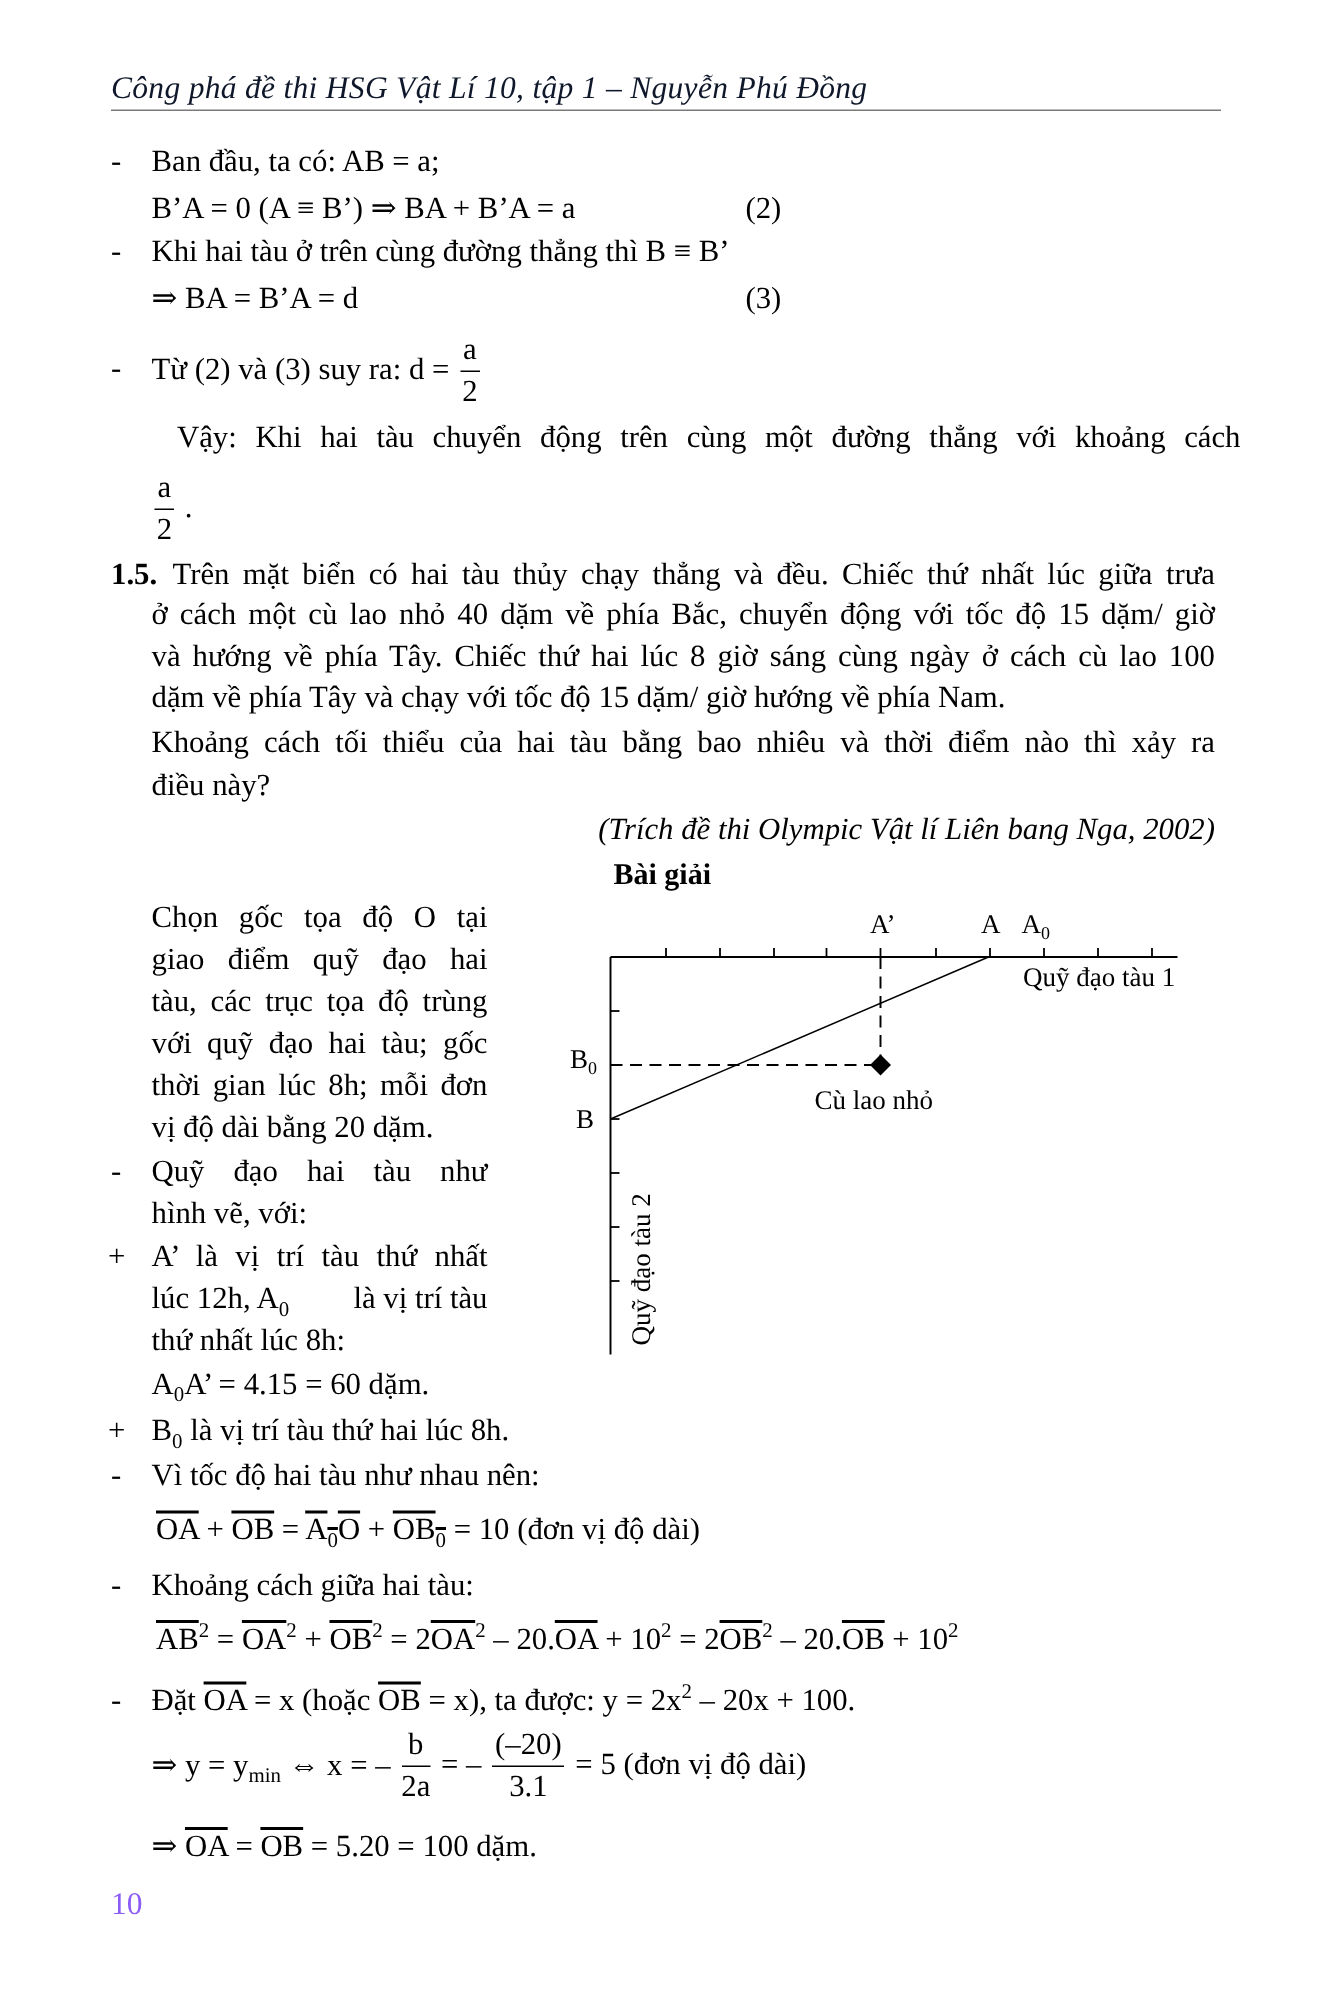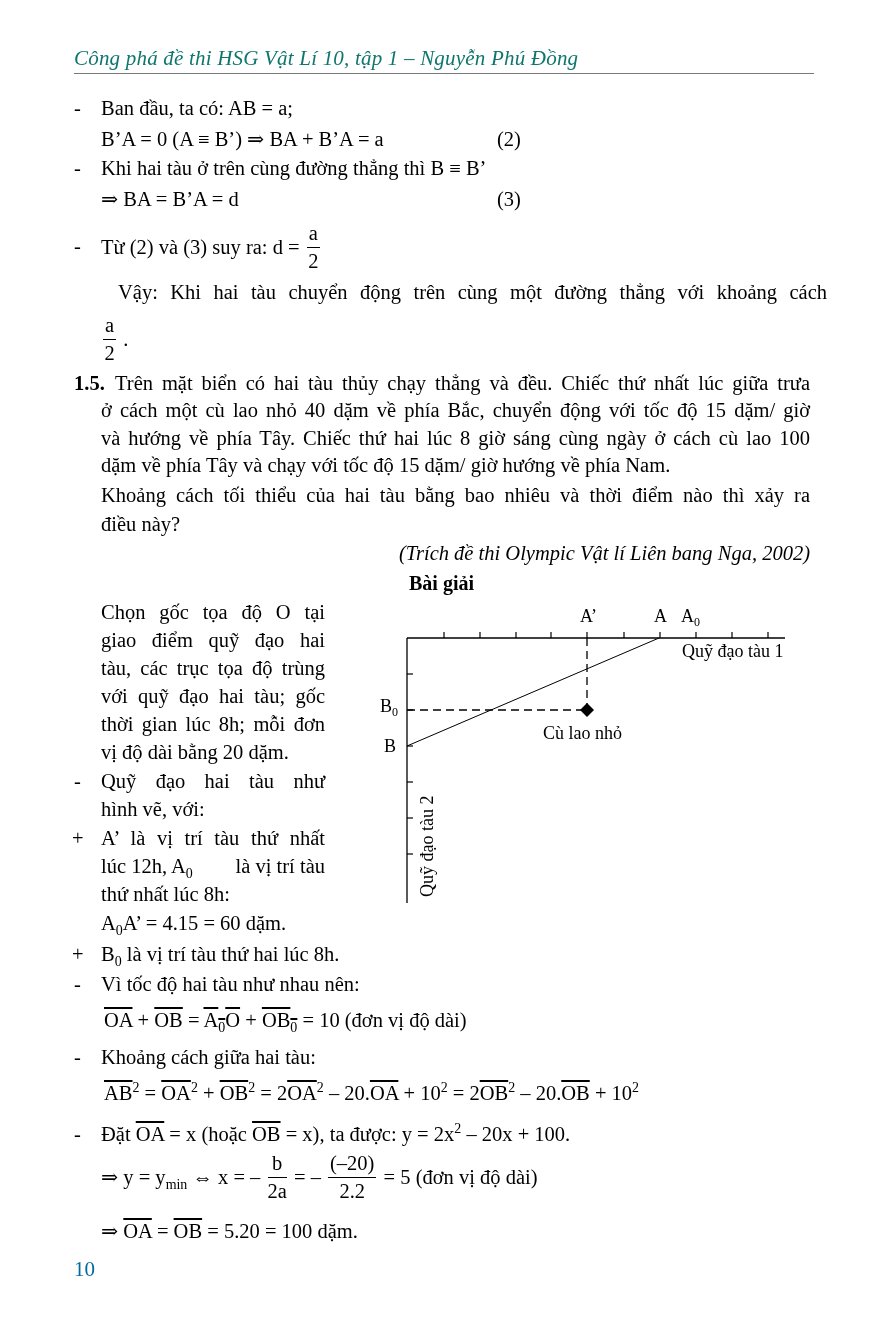--- a/index.html
+++ b/index.html
@@ -3,39 +3,39 @@
 <meta charset="utf-8">
 <style>
   html, body { margin: 0; padding: 0; background: #ffffff; }
   body {
     width: 886px; height: 1339px; position: relative; overflow: hidden;
     font-family: "Liberation Serif", "DejaVu Serif", serif;
     color: #000; font-size: 20.5px;
   }
   .header {
     position: absolute; left: 74px; top: 46px; width: 740px;
-    font-style: italic; font-size: 21px; color: #0f766e;
+    font-style: italic; font-size: 21px; color: #0f172a;
     letter-spacing: 0.2px;
   }
   .header-rule {
     position: absolute; left: 74px; top: 73px; width: 740px; height: 1px;
     background: #7a7a7a;
   }
   .ln { position: absolute; white-space: nowrap; line-height: 1; }
   .dash { position: absolute; left: 74px; }
   .plus { position: absolute; left: 72px; }
   .just { text-align: justify; text-align-last: justify; white-space: normal; }
   .ov { text-decoration: overline; text-align: right; }
   sub, sup { font-size: 0.68em; line-height: 0; }
   .frac { display: inline-block; vertical-align: middle; text-align: center; margin: 0 2px; }
   .frac .num { display: block; border-bottom: 1px solid #000; padding: 0 2px 2px; line-height: 1.1; }
   .frac .den { display: block; padding-top: 2px; line-height: 1.1; }
   .bold { font-weight: bold; }
   .ital { font-style: italic; }
-  .pageno { position: absolute; left: 74px; top: 1257px; font-size: 21px; color: #0369a1; }
+  .pageno { position: absolute; left: 74px; top: 1257px; font-size: 21px; color: #8b5cf6; }
   svg text { font-family: "Liberation Serif", "DejaVu Serif", serif; }
 </style>
 </head>
 <body>
 
 <div class="header">Công phá đề thi HSG Vật Lí 10, tập 1 – Nguyễn Phú Đồng</div>
 <div class="header-rule"></div>
 
 <span class="ln dash" style="top:98px">-</span>
 <span class="ln" style="left:101px;top:98px">Ban đầu, ta có: AB = a;</span>
@@ -122,21 +122,21 @@
 
 <span class="ln" style="left:101px;top:1152px;line-height:1.1">
   <span style="vertical-align:middle"><span>⇒ y = y</span><sub>min</sub><span> ⇔ x = –</span></span>
   <span class="frac">
     <span class="num">b</span>
     <span class="den">2a</span>
   </span>
   <span style="vertical-align:middle"> = –</span>
   <span class="frac">
     <span class="num">(–20)</span>
-    <span class="den">2.2</span>
+    <span class="den">3.1</span>
   </span>
   <span style="vertical-align:middle"> = 5 (đơn vị độ dài)</span>
 </span>
 
 <span class="ln" style="left:101px;top:1221px">
   <span>⇒ </span><span class="ov">OA</span><span> = </span><span class="ov">OB</span><span> =  5.20 = 100  dặm.</span>
 </span>
 
 <svg style="position:absolute;left:370px;top:600px" width="440" height="310" viewBox="0 0 440 310">
 

